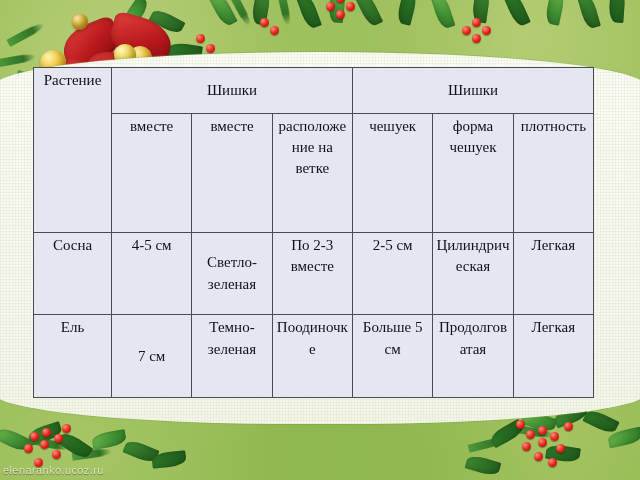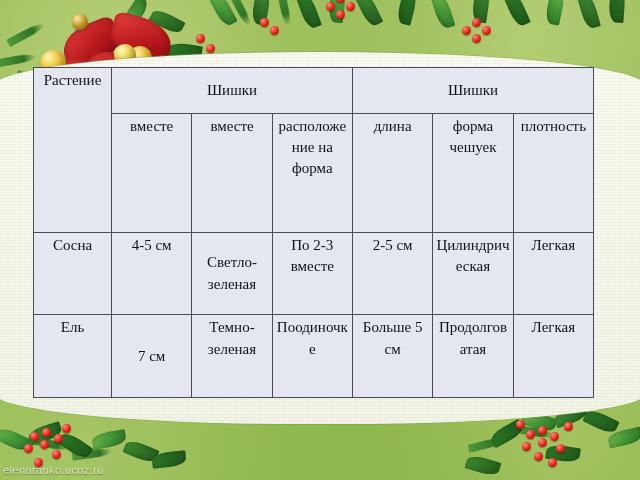--- a/index.html
+++ b/index.html
@@ -242,22 +242,22 @@
 
         <tr>
           <td class="c-plant top" rowspan="2">Растение</td>
           <td class="mid" colspan="3">Шишки</td>
           <td class="mid" colspan="3">Шишки</td>
         </tr>
 
         <tr>
           <td class="c-len top">вместе</td>
           <td class="c-color top">вместе</td>
-          <td class="c-place top">расположение на форма</td>
-          <td class="c-size top">длина</td>
+          <td class="c-place top">расположение на ветке</td>
+          <td class="c-size top">чешуек</td>
           <td class="c-form top">форма чешуек</td>
           <td class="c-dens top">плотность</td>
         </tr>
 
         <tr>
           <td class="top">Сосна</td>
           <td class="top">4-5 см</td>
           <td class="mid">Светло-зеленая</td>
           <td class="top">По 2-3 вместе</td>
           <td class="top">2-5 см</td>

